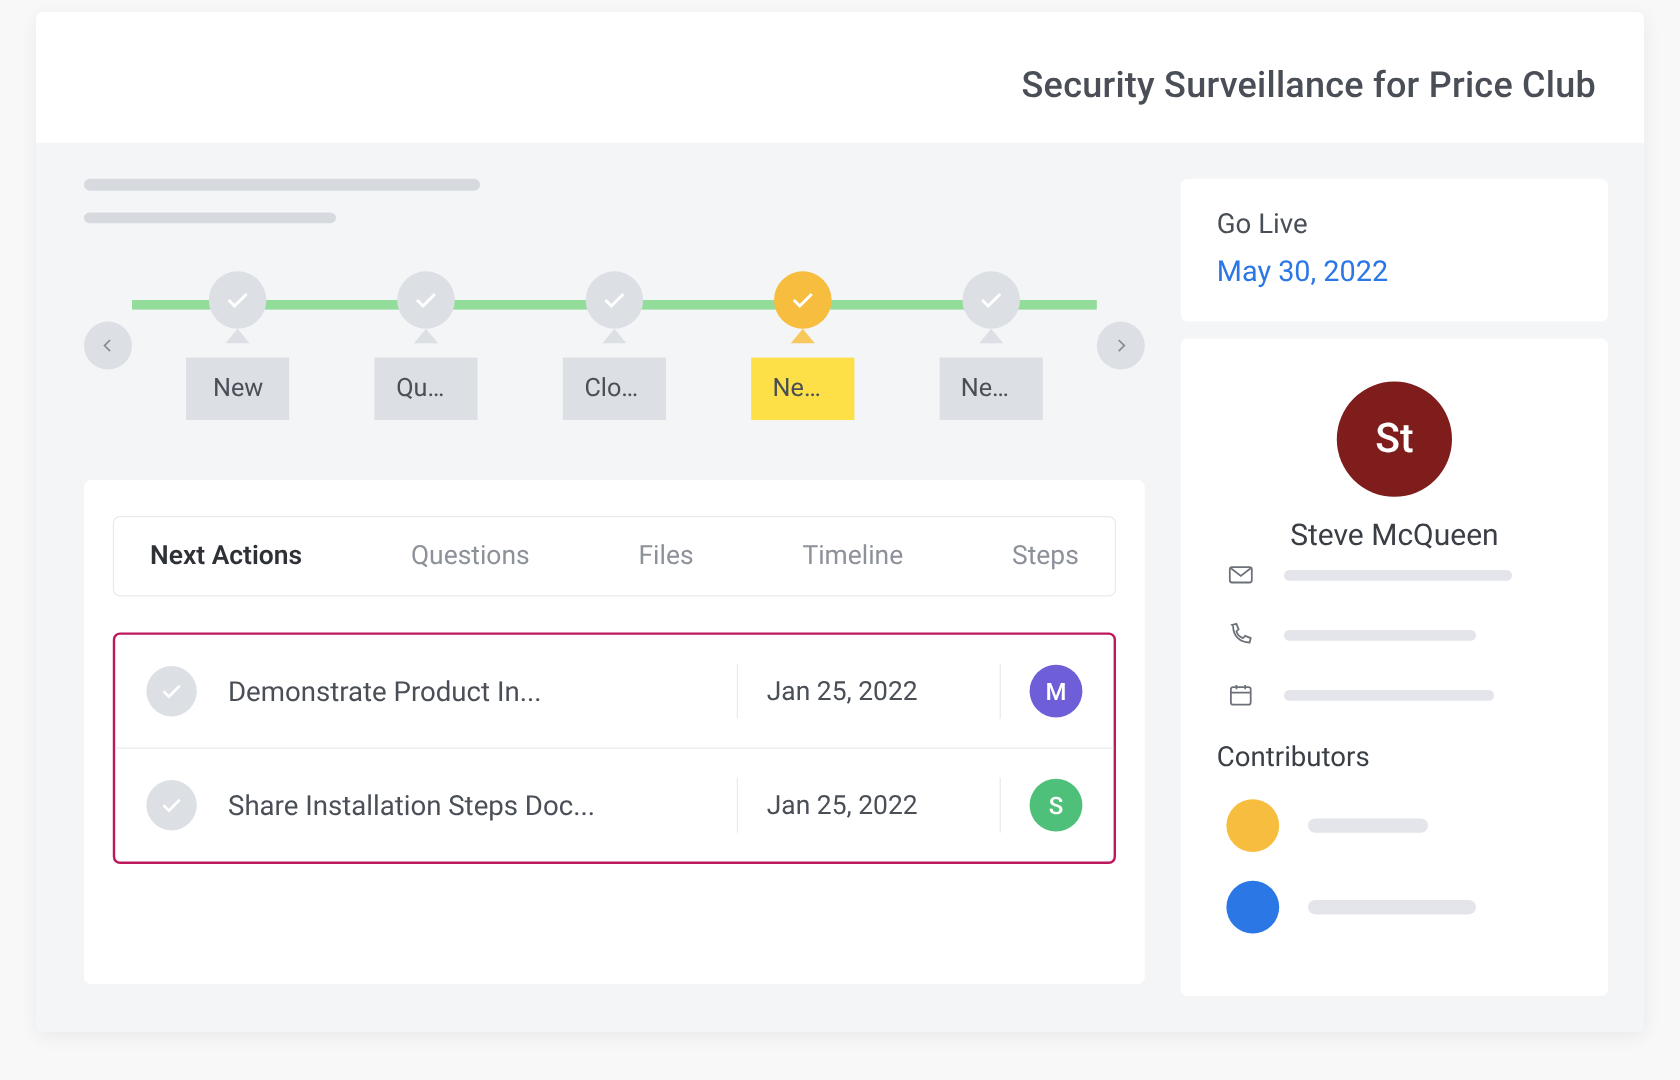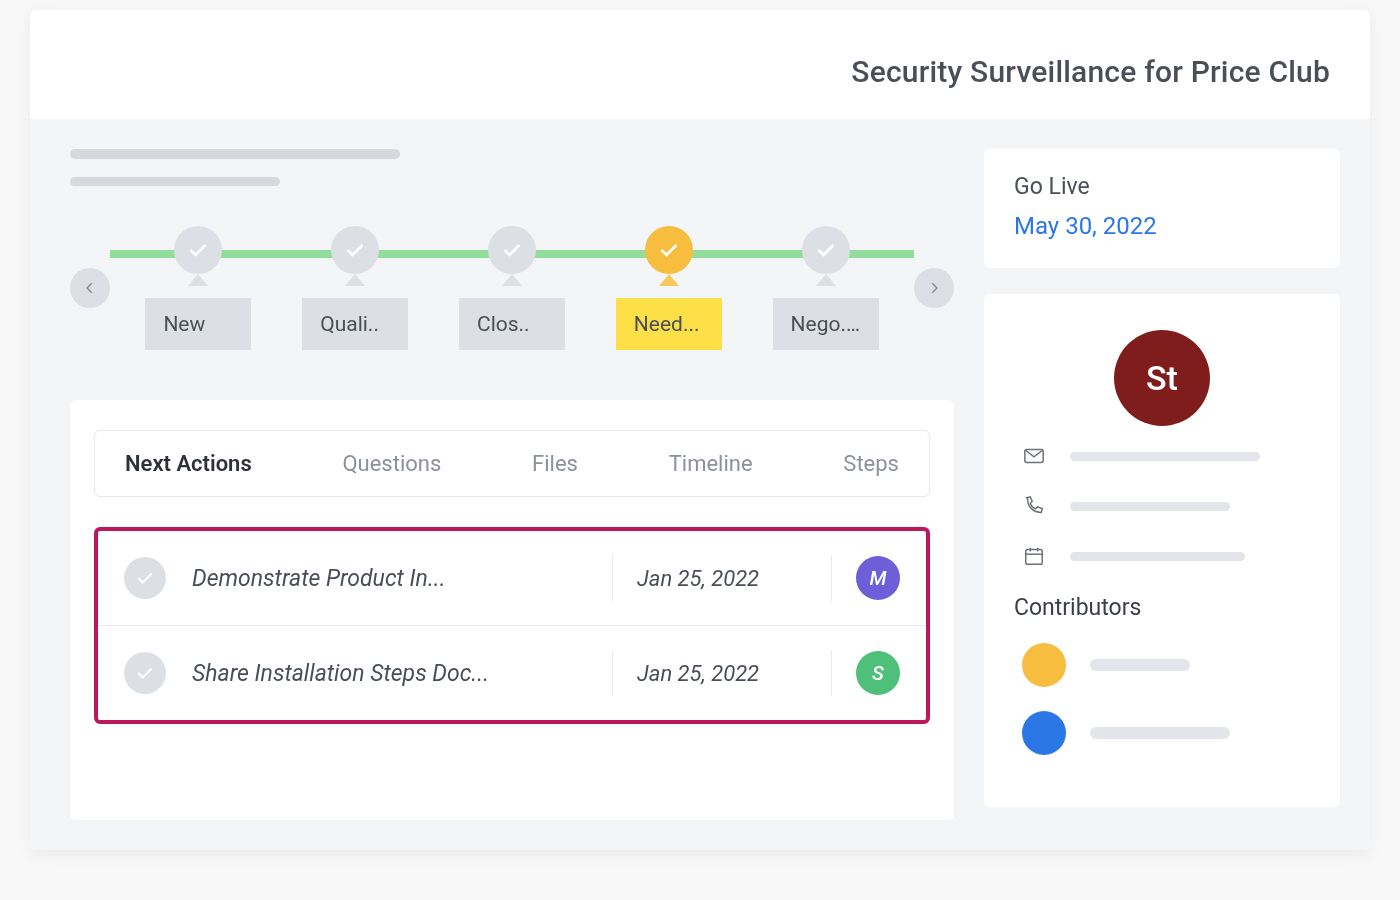--- a/index.html
+++ b/index.html
@@ -43,56 +43,56 @@
     width: 48px; height: 48px; border-radius: 50%; background: #dcdfe4;
     display: flex; align-items: center; justify-content: center;
     z-index: 1; cursor: pointer;
   }
   .stage-circle svg { width: 20px; height: 16px; stroke:#fff; fill:none; stroke-width:3; }
   .stage-circle.active { background: #f7bd3e; }
   .stage-connector { position:absolute; top:48px; width:0; height:0; border-left:10px solid transparent; border-right:10px solid transparent; border-bottom:12px solid #dcdfe4; z-index:1; }
   .stage-connector.active { border-bottom-color: #f7c95d; }
   .stage-label {
     margin-top: 24px; background: #dcdfe4; color: #4a4f57; font-size: 21px;
-    padding: 14px 18px; width: 106px; text-align: left; overflow: hidden;
+    padding: 14px 18px; width: 86px; text-align: center; overflow: hidden;
     white-space: nowrap; text-overflow: ellipsis; cursor:pointer;
   }
   .stage-label.active { background: #fde047; }
   
   .tabs-card {
     background: #fff; border-radius: 6px; padding: 30px 24px 24px 24px;
     min-height: 420px;
   }
   .tabs-row {
     display: flex; border: 1px solid #e7e9ed; border-radius: 6px;
     padding: 20px 30px; justify-content: space-between; margin-bottom: 30px; align-items: flex-end;
   }
   .tab { font-size: 22px; color: #8d9199; cursor: pointer; }
   .tab.active { color: #2e3136; font-weight: 600; }
-  .actions-table { border: 4px solid #be185d; border-radius: 6px; font-style: italic; }
+  .actions-table { border: 2px solid #be185d; border-radius: 6px; }
   .action-row {
     display: flex; align-items: center; padding: 24px 26px;
     border-bottom: 1px solid #e7e9ed;
   }
   .action-row:last-child { border-bottom: none; }
   .action-check {
     width: 42px; height: 42px; border-radius: 50%; background: #dcdfe4;
     display:flex; align-items:center; justify-content:center; flex: 0 0 42px;
     margin-right: 26px; cursor:pointer;
   }
   .action-check svg { width:18px; height:14px; stroke:#fff; fill:none; stroke-width:3;}
   .action-title { font-size: 23px; color: #4a4f57; flex: 1; white-space: nowrap; overflow: hidden; text-overflow: ellipsis; }
   .action-divider { width:1px; height:46px; background:#e7e9ed; margin: 0 24px; }
   .action-date { font-size: 22px; color: #4a4f57; width: 170px; }
   .action-avatar {
     width: 44px; height: 44px; border-radius: 50%; color: #fff; font-size: 20px; font-weight:500;
     display:flex; align-items:center; justify-content:center; flex:0 0 44px;
   }
   
-  .right-col { width: 356px; flex: 0 0 356px; display:flex; flex-direction:column; gap:26px; }
+  .right-col { width: 356px; flex: 0 0 356px; display:flex; flex-direction:column; gap:14px; }
   .side-card { background:#fff; border-radius:6px; padding: 24px 30px 28px 30px; }
   .golive-label { font-size: 23px; color:#4a4f57; margin-bottom:12px; }
   .golive-date { font-size: 24px; color: #2b77e6; }
   .owner-card { text-align:center; padding-top:36px; }
   .owner-avatar {
     width: 96px; height: 96px; border-radius:50%; background:#7f1d1d; color:#fff;
     font-size: 34px; font-weight:500; display:flex; align-items:center; justify-content:center;
     margin: 0 auto 18px auto;
   }
   .owner-name { font-size: 25px; color:#3a3e45; margin-bottom:6px; }
@@ -222,20 +222,21 @@
     </div>
 
     <div class="right-col">
       <div class="side-card">
         <div class="golive-label">Go Live</div>
         <div class="golive-date">May 30, 2022</div>
       </div>
 
       <div class="side-card owner-card">
         <div class="owner-avatar">St</div>
+        <div class="owner-name">Steve McQueen</div>
 
         <div class="contact-row">
           <span class="contact-icon">
             <svg viewBox="0 0 24 24">
                 <rect x="2" y="5" width="20" height="14" rx="2"></rect>
                 <polyline points="3 6 12 13 21 6"></polyline>
               </svg>
           </span>
           <div class="contact-skel"></div>
         </div>

